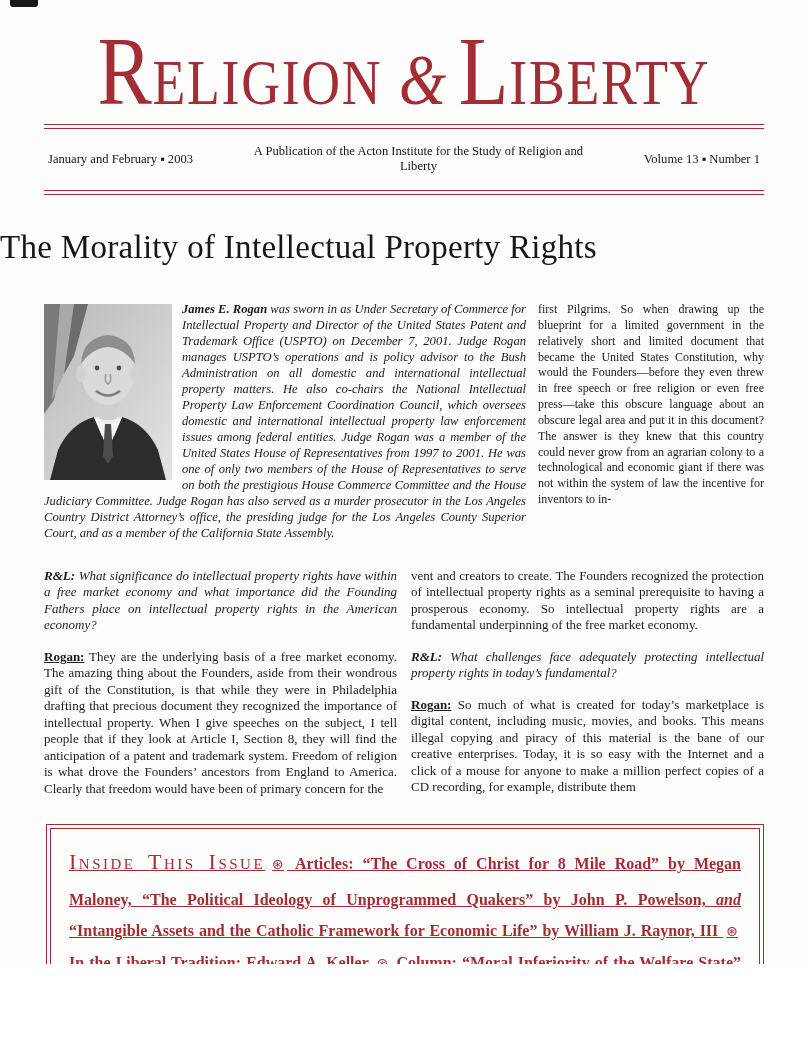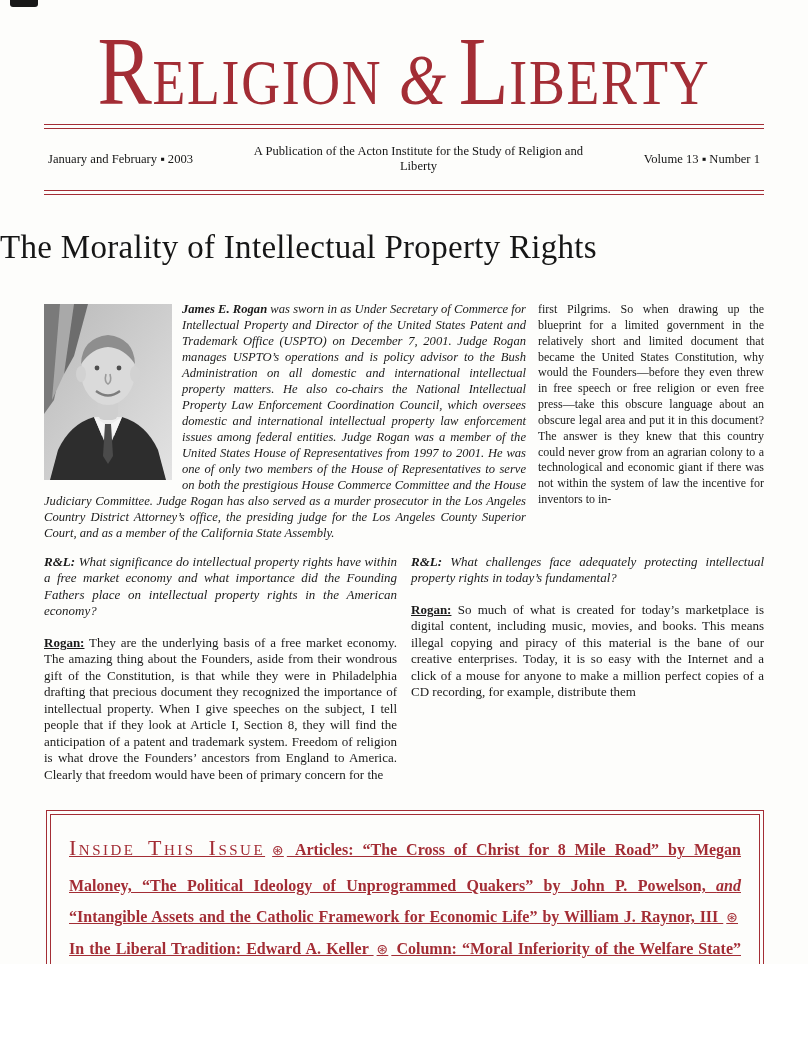--- a/index.html
+++ b/index.html
@@ -68,21 +68,21 @@
     float:left;width:128px;height:176px;
     margin:2px 10px 3px 0;
     background:#d8d8d8;
   }
   .portrait svg{display:block;}
   .col-narrow{
     width:226px;
     font-size:12px;line-height:1.32;
     text-align:justify;
   }
-  .qa-section{display:flex;gap:14px;margin-top:12px;justify-content:flex-end;}
+  .qa-section{display:flex;gap:14px;margin-top:26px;justify-content:flex-end;}
   .qa-col{flex:1;font-size:13px;line-height:1.27;text-align:justify;}
   .qa-col p{margin:0 0 15px 0;}
   .q{font-style:italic;}
   .q .lead{font-weight:bold;}
   .a .lead{font-weight:bold;text-decoration:underline;}
 
   
   .inside-box-outer{
     margin:12px 44px 0 46px;
     border:1.5px solid var(--accent);
@@ -178,20 +178,21 @@
       </div>
       <div class="col-narrow">first Pilgrims. So when drawing up the blueprint for a limited government in the relatively short and limited document that became the United States Constitution, why would the Founders—before they even threw in free speech or free religion or even free press—take this obscure language about an obscure legal area and put it in this document? The answer is they knew that this country could never grow from an agrarian colony to a technological and economic giant if there was not within the system of law the incentive for inventors to in-</div>
     </div>
 
     <div class="qa-section">
       <div class="qa-col">
         <p class="q"><span class="lead">R&amp;L:</span><span> What significance do intellectual property rights have within a free market economy and what importance did the Founding Fathers place on intellectual property rights in the American economy?</span></p>
         <p class="a"><span class="lead">Rogan:</span><span> They are the underlying basis of a free market economy. The amazing thing about the Founders, aside from their wondrous gift of the Constitution, is that while they were in Philadelphia drafting that precious document they recognized the importance of intellectual property. When I give speeches on the subject, I tell people that if they look at Article I, Section 8, they will find the anticipation of a patent and trademark system. Freedom of religion is what drove the Founders’ ancestors from England to America. Clearly that freedom would have been of primary concern for the</span></p>
       </div>
       <div class="qa-col">
+        <p>vent and creators to create. The Founders recognized the protection of intellectual property rights as a seminal prerequisite to having a prosperous economy. So intellectual property rights are a fundamental underpinning of the free market economy.</p>
         <p class="q"><span class="lead">R&amp;L:</span><span> What challenges face adequately protecting intellectual property rights in today’s fundamental?</span></p>
         <p class="a"><span class="lead">Rogan:</span><span> So much of what is created for today’s marketplace is digital content, including music, movies, and books. This means illegal copying and piracy of this material is the bane of our creative enterprises. Today, it is so easy with the Internet and a click of a mouse for anyone to make a million perfect copies of a CD recording, for example, distribute them</span></p>
       </div>
     </div>
   </div>
 
   <div class="inside-box-outer">
     <div class="inside-box-inner">
       <p class="inside-text"><span class="inside-heading">Inside This Issue</span><span><span class="seg-ornament">⊛</span><span class="seg-bold"> Articles: “The Cross of Christ for 8 Mile Road” by Megan Maloney, “The Political Ideology of Unprogrammed Quakers” by John P. Powelson, </span><span class="seg-bold-italic">and</span><span class="seg-bold"> “Intangible Assets and the Catholic Framework for Economic Life” by William J. Raynor, III </span><span class="seg-ornament">⊛</span><span class="seg-bold">  In the Liberal Tradition: Edward A. Keller </span><span class="seg-ornament">⊛</span><span class="seg-bold"> Column: “Moral Inferiority of the Welfare State” by the Rev. Robert A. Sirico  </span><span class="seg-ornament">⊛</span><span class="seg-bold"> </span><span class="seg-bold-italic">Plus</span><span class="seg-bold"> Book News.</span></span></p>
     </div>

